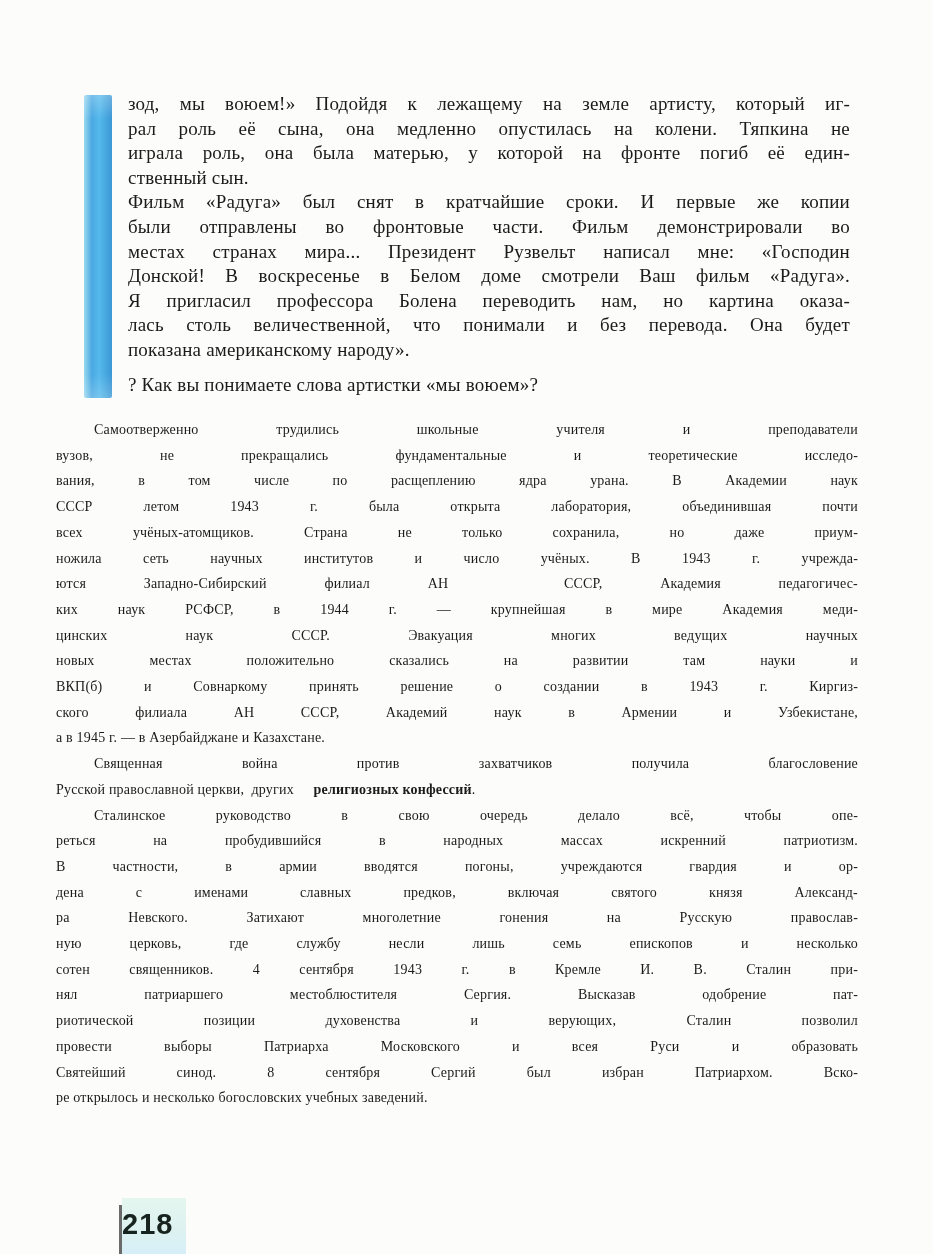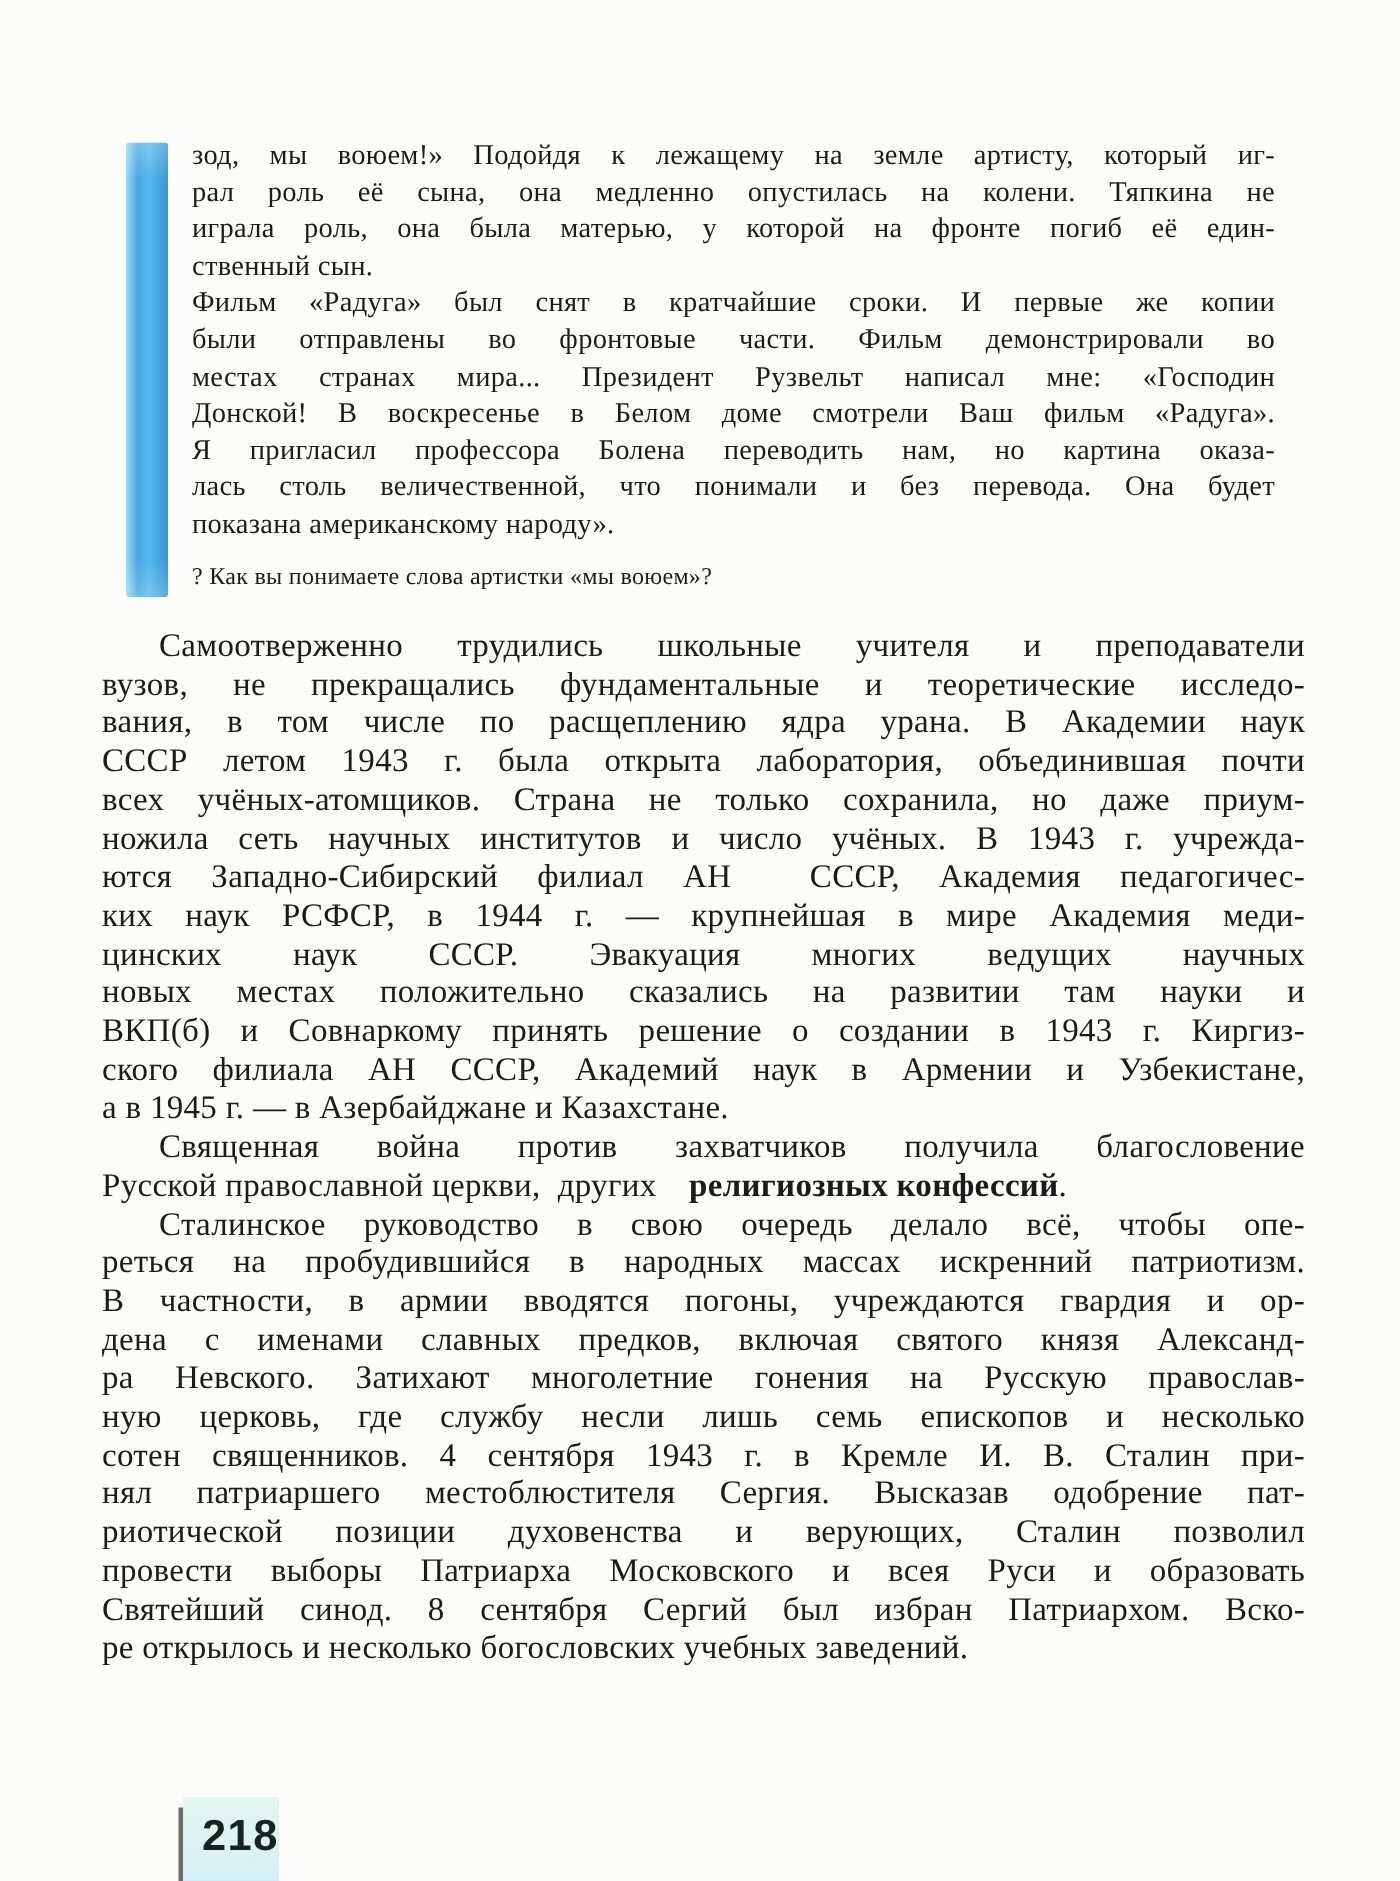--- a/index.html
+++ b/index.html
@@ -26,43 +26,43 @@
 
   .quote-text {
     position: absolute;
     left: 128px; top: 92px; width: 722px;
     font-size: 19px; line-height: 24.6px;
     letter-spacing: 0.2px;
   }
   .question-line {
     position: absolute;
     left: 128px; top: 373px; width: 722px;
-    font-size: 16px; line-height: 24px;
+    font-size: 19px; line-height: 24px;
     letter-spacing: 0.2px;
   }
 
   .body-text {
     position: absolute;
-    left: 68px; top: 417px; width: 802px;
-    font-size: 22px; line-height: 25.7px;
+    left: 56px; top: 417px; width: 802px;
+    font-size: 14px; line-height: 25.7px;
     letter-spacing: 0.2px;
   }
 
   .tline { text-align: justify; text-align-last: justify; }
   .tline.last { text-align-last: left; }
   .body-text .para .tline.first { text-indent: 38px; }
   .bold { font-weight: 700; margin-left: 16px; }
 
   
   .page-num-box {
     position: absolute;
     left: 122px; top: 1198px;
     width: 64px; height: 56px;
     background: linear-gradient(180deg, #e4f6ef 0%, #ddf2f0 55%, #d6eef7 100%);
-    display: flex; align-items: center; justify-content: flex-end;
+    display: flex; align-items: center; justify-content: flex-start;
   }
   .page-num-line {
     position: absolute;
     left: 119px; top: 1205px;
     width: 3px; height: 49px;
     background: #6a6a6a;
   }
   .page-num {
     font-family: "Liberation Sans", "DejaVu Sans", sans-serif;
     font-weight: 700;

